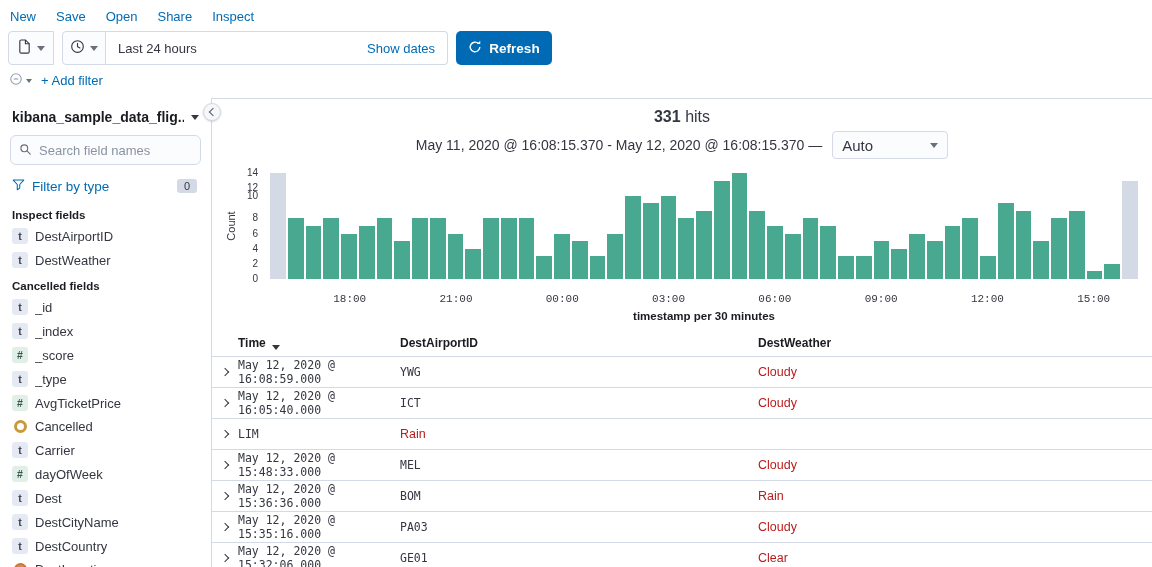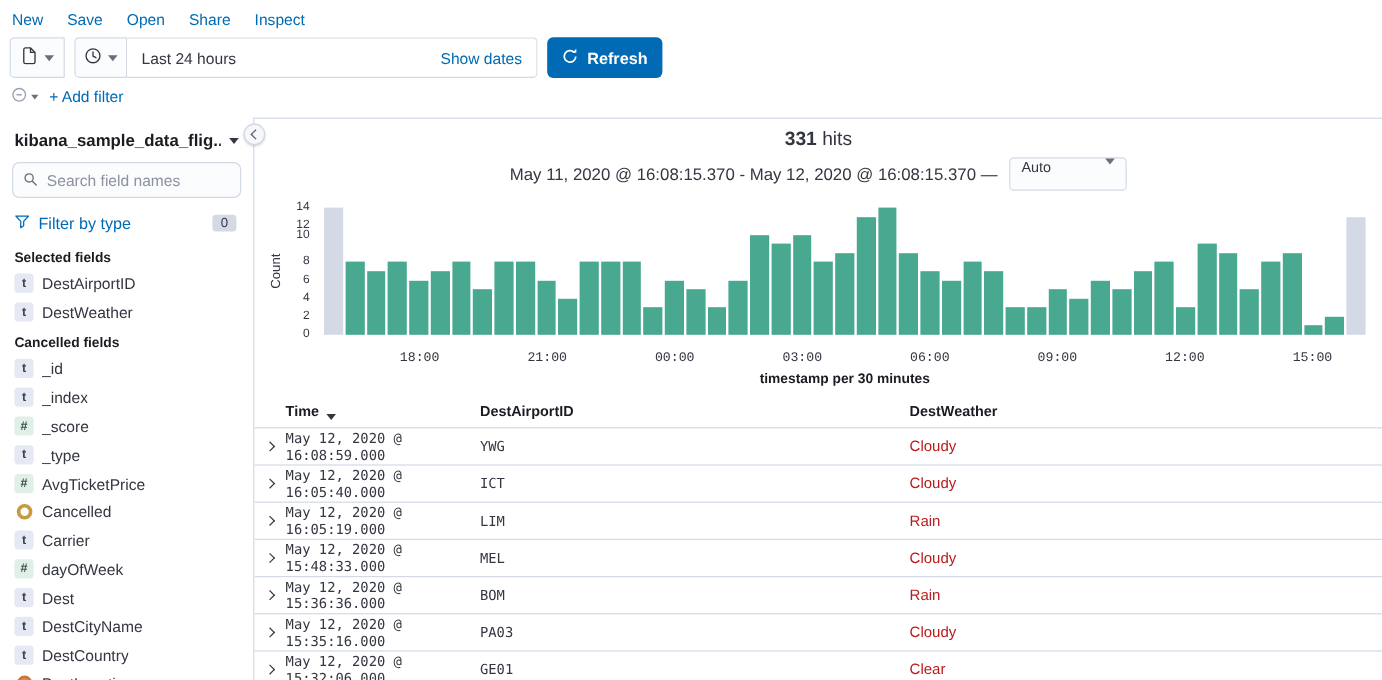--- a/index.html
+++ b/index.html
@@ -53,21 +53,21 @@
   .tok-string { background: #E4E9F4; color: #41444d; }
   .tok-number { background: #E0F0E8; color: #3b564a; }
   .tok-boolean { width: 13px; height: 13px; flex-basis: 13px; border-radius: 50%; border: 3.5px solid #C79A3C; background: transparent; margin: 0 1.5px; }
   .tok-geo { width: 13px; height: 13px; flex-basis: 13px; border-radius: 50%; background: #DD8A4C; border: 2px solid #c77634; margin: 0 1.5px; }
   .field-name { white-space: nowrap; overflow: hidden; }
 
   
   .hits-row { text-align: center; padding-top: 9px; font-size: 16px; }
   .hits-count { font-weight: bold; }
   .range-row { display: flex; justify-content: center; align-items: center; gap: 10px; margin-top: 5px; font-size: 14px; }
-  .interval-select { width: 98px; height: 28px; border: 1px solid #D3DAE6; border-radius: 4px; background: #fbfcfd; display: flex; align-items: flex-start; justify-content: space-between; padding: 0 9px; font-size: 12px; }
+  .interval-select { width: 116px; height: 28px; border: 1px solid #D3DAE6; border-radius: 4px; background: #fbfcfd; display: flex; align-items: center; justify-content: space-between; padding: 0 9px; font-size: 15px; }
   .caret-down { display: inline-block; width: 0; height: 0; border-left: 4px solid transparent; border-right: 4px solid transparent; border-top: 5px solid #69707D; }
   .caret-down.dark { border-top-color: #343741; }
   .caret-down.small { border-left-width: 3px; border-right-width: 3px; border-top-width: 4px; }
 
   .chart { position: relative; height: 150px; margin: 12px 8px 0 12px; }
   .y-title { position: absolute; left: 0; top: 2px; width: 14px; height: 106px; display: flex; align-items: center; justify-content: center; }
   .y-title span { transform: rotate(-90deg); font-size: 11px; color: #343741; white-space: nowrap; }
   .y-ticks { position: absolute; left: 14px; top: 2px; width: 26px; height: 106px; }
   .y-ticks span { position: absolute; right: 6px; font-size: 10px; color: #343741; }
   .plot { position: absolute; left: 46px; right: 6px; top: 2px; height: 106px; display: flex; align-items: flex-end; gap: 2px; }
@@ -177,21 +177,21 @@
       <div class="filter-type-row" data-interactable="true">
         <span data-interactable="false">
           <svg width="13" height="13" viewBox="0 0 16 16">
               <path d="M1.5 2.5h13L9.5 8v4.5l-3 2V8z" fill="none" stroke="#006BB4" stroke-width="1.3" stroke-linejoin="round"></path>
             </svg>
         </span>
         <span data-interactable="false">Filter by type</span>
         <span class="count-badge" data-interactable="false">0</span>
       </div>
 
-      <div class="section-title" data-interactable="false">Selected fields</div>
+      <div class="section-title" data-interactable="false">Inspect fields</div>
       <div id="selected-fields" data-interactable="false">
           <div class="field-item" data-interactable="true">
             <span class="tok tok-string" data-interactable="false">t</span>
             <span class="field-name" data-interactable="false">DestAirportID</span>
           </div>
           <div class="field-item" data-interactable="true">
             <span class="tok tok-string" data-interactable="false">t</span>
             <span class="field-name" data-interactable="false">DestWeather</span>
           </div>
         </div>
@@ -370,21 +370,20 @@
                 <span class="chev-right" data-interactable="false"></span>
               </div>
               <div class="cell cell-time" data-interactable="false">May 12, 2020 @ 16:05:40.000</div>
               <div class="cell cell-id" data-interactable="false">ICT</div>
               <div class="cell cell-weather" data-interactable="false">Cloudy</div>
             </div>
             <div class="trow" data-interactable="false">
               <div class="cell expand" data-interactable="true">
                 <span class="chev-right" data-interactable="false"></span>
               </div>
-              <div class="cell cell-time" data-interactable="false">May 12, 2020 @ 16:05:19.000</div>
               <div class="cell cell-id" data-interactable="false">LIM</div>
               <div class="cell cell-weather" data-interactable="false">Rain</div>
             </div>
             <div class="trow" data-interactable="false">
               <div class="cell expand" data-interactable="true">
                 <span class="chev-right" data-interactable="false"></span>
               </div>
               <div class="cell cell-time" data-interactable="false">May 12, 2020 @ 15:48:33.000</div>
               <div class="cell cell-id" data-interactable="false">MEL</div>
               <div class="cell cell-weather" data-interactable="false">Cloudy</div>

